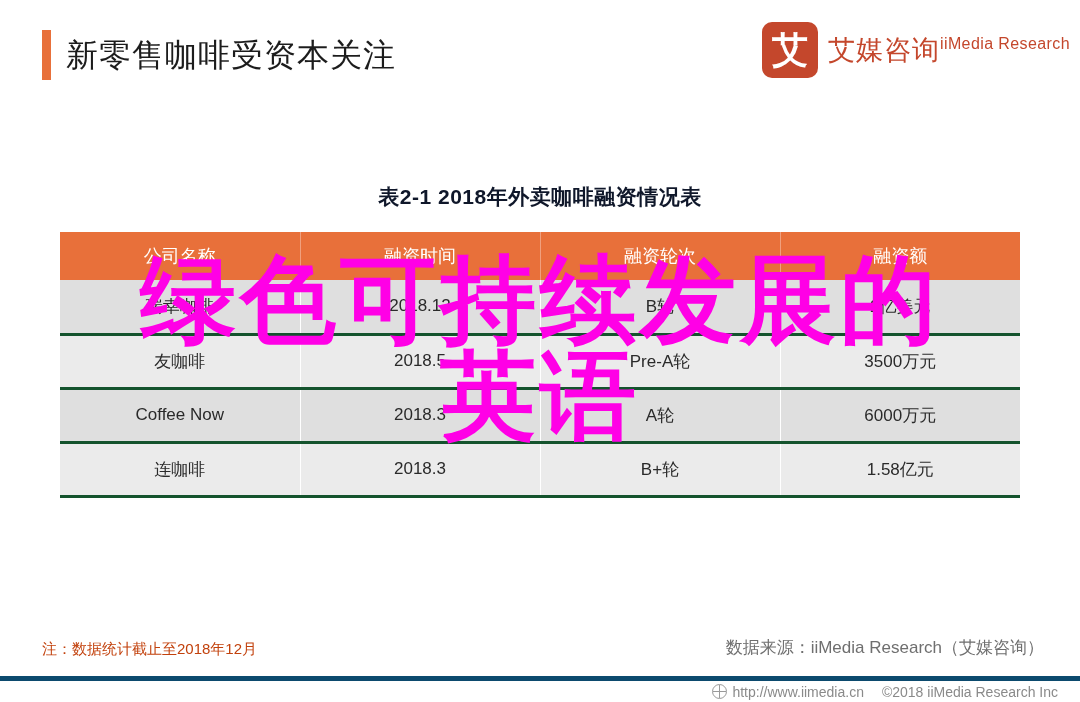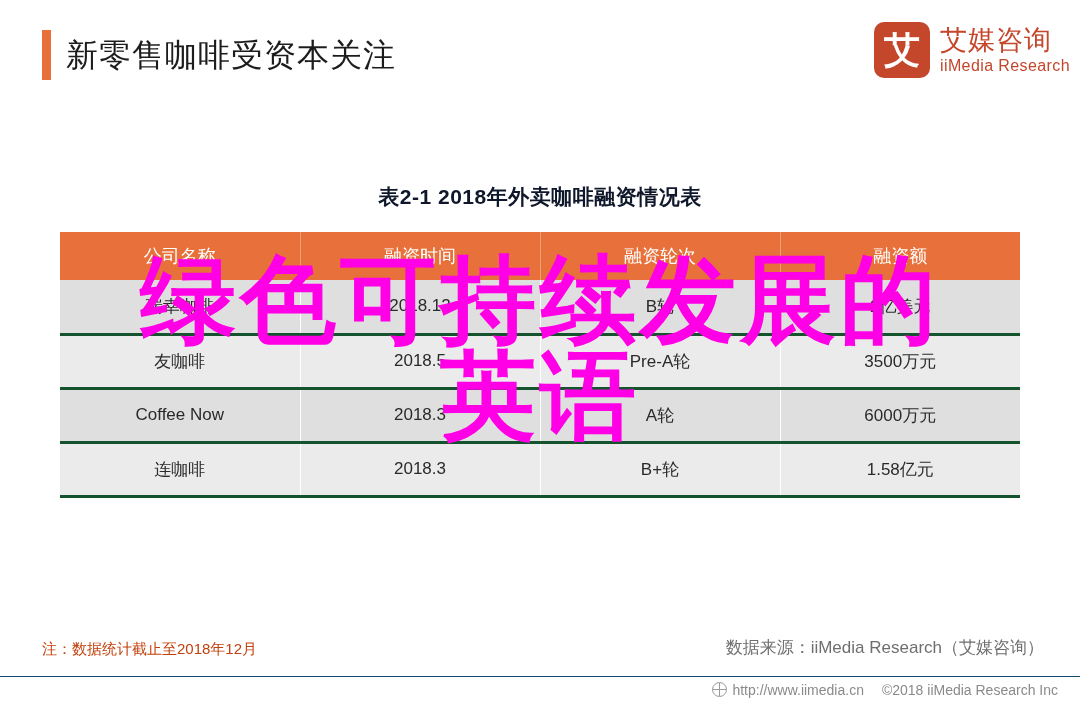--- a/index.html
+++ b/index.html
@@ -69,21 +69,21 @@
     display: flex;
     align-items: center;
     justify-content: center;
     font-size: 36px;
     line-height: 1;
     font-weight: bold;
     font-family: "DejaVu Sans", sans-serif;
   }
   .logo-text {
     display: flex;
-    flex-direction: column;
+    flex-direction: row;
     justify-content: center;
   }
   .logo-cn {
     font-size: 27px;
     line-height: 32px;
     color: #c4472c;
     letter-spacing: 1px;
     white-space: nowrap;
   }
   .logo-en {
@@ -165,21 +165,21 @@
   }
 
   
   .bottom-bar {
     position: absolute;
     left: 0;
     bottom: 0;
     width: 1080px;
     height: 26px;
     background: #ffffff;
-    border-top: 1px solid #0c4a6e;
+    border-top: 5px solid #0c4a6e;
     display: flex;
     align-items: center;
     justify-content: flex-end;
     gap: 18px;
     padding-right: 22px;
     box-sizing: border-box;
     font-size: 14px;
     color: #8a8a8a;
   }
   .bb-item { display: flex; align-items: center; gap: 5px; white-space: nowrap; }

